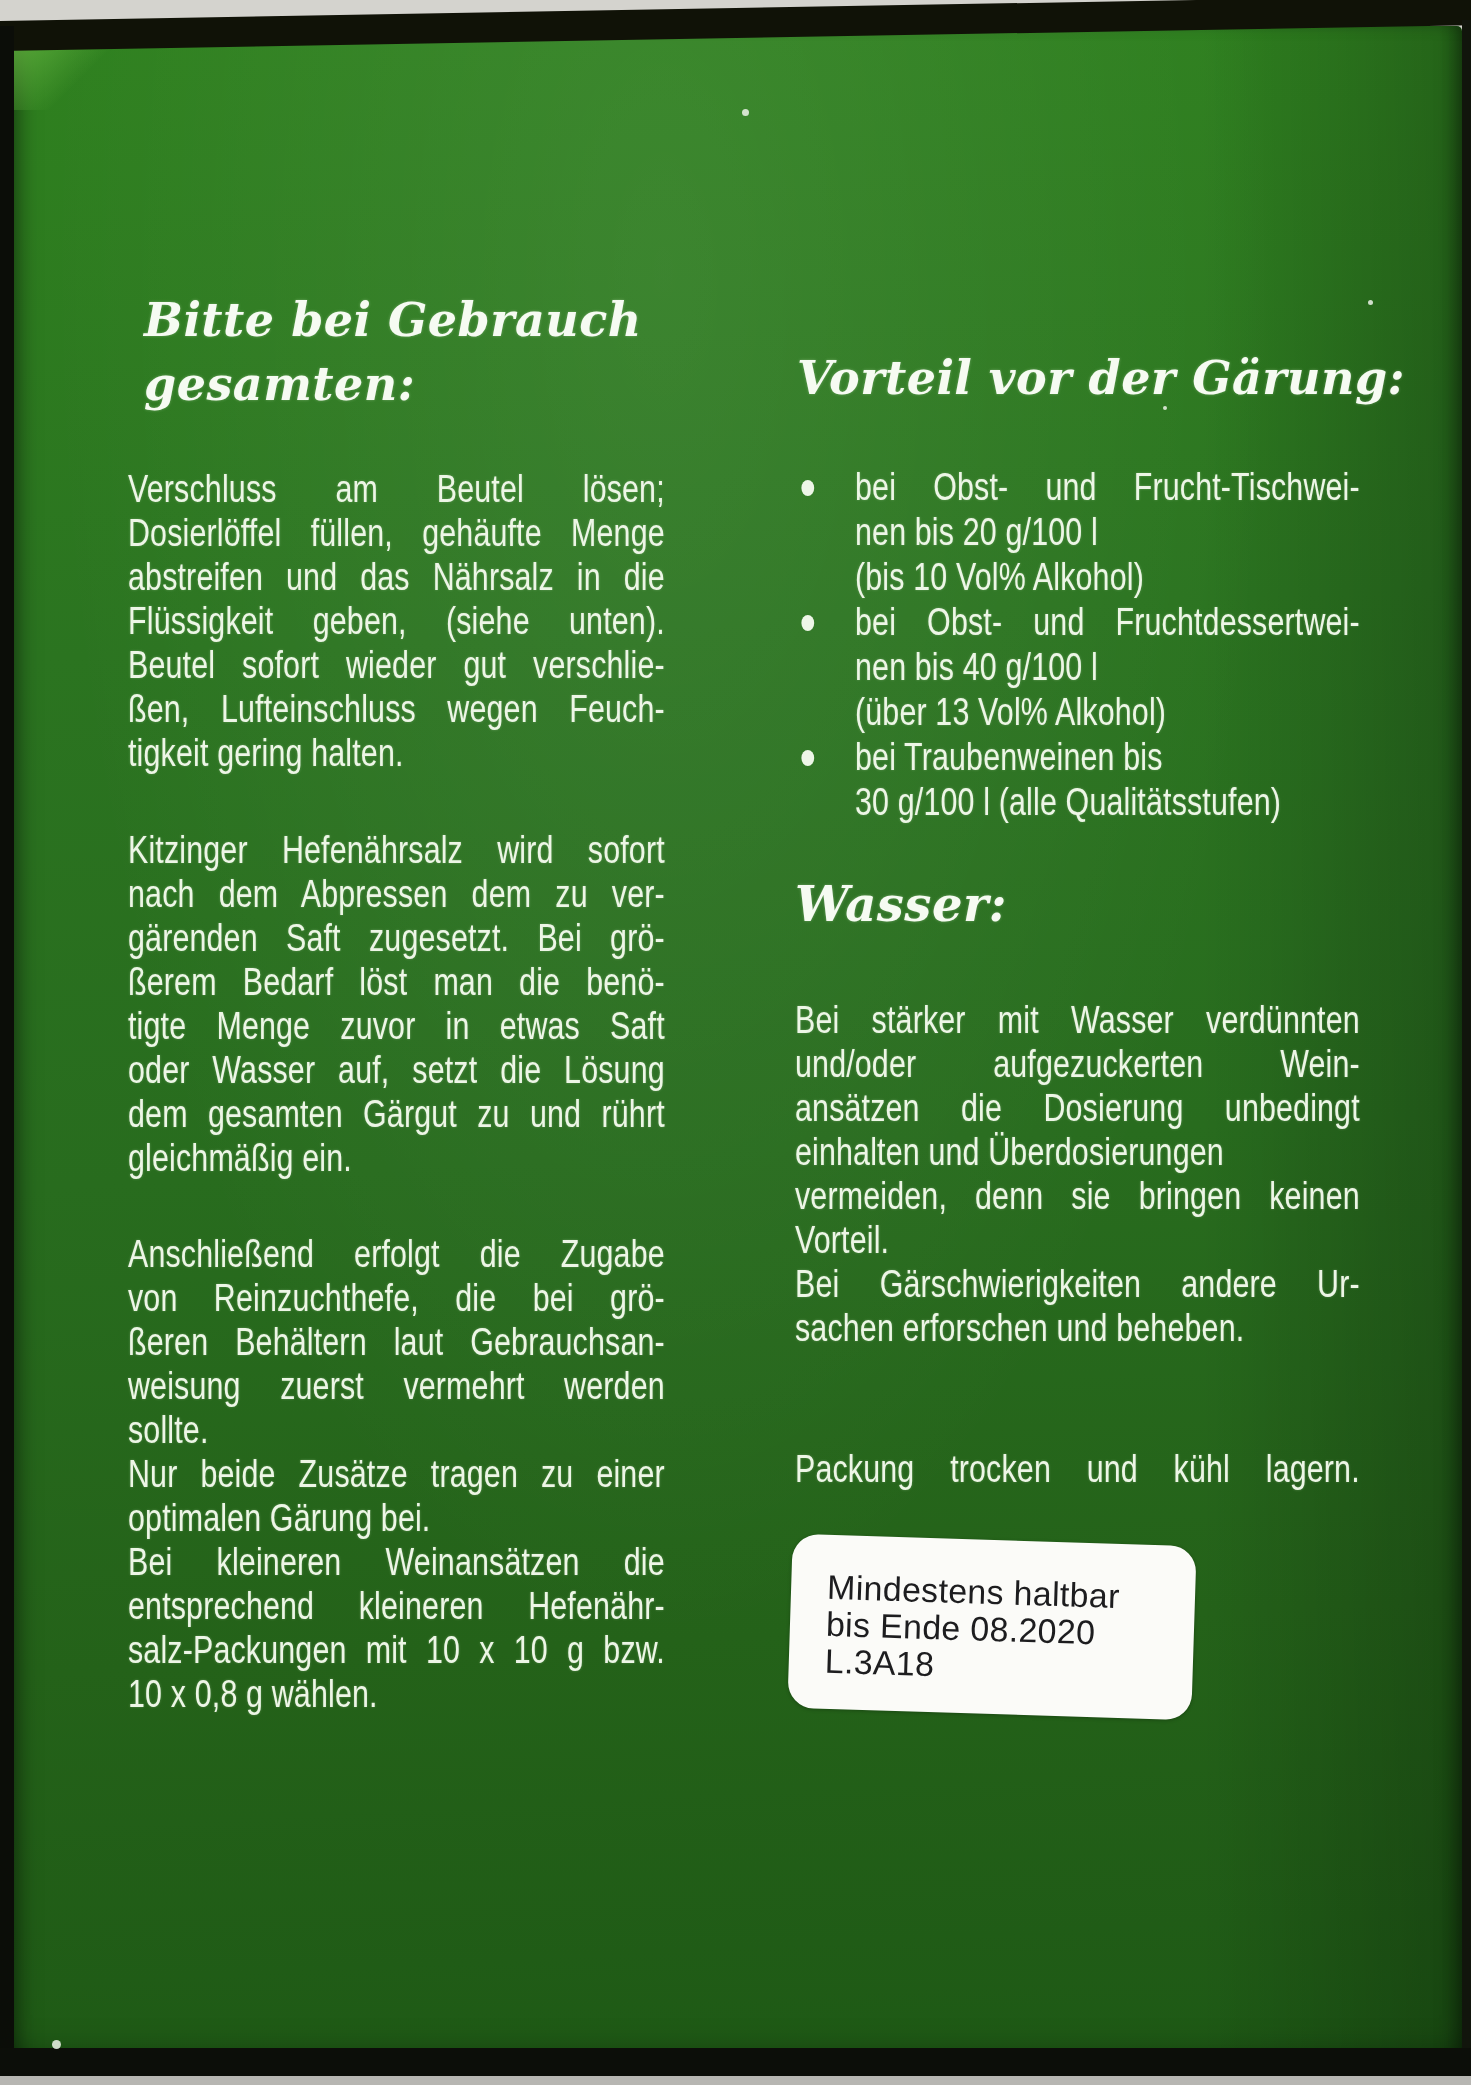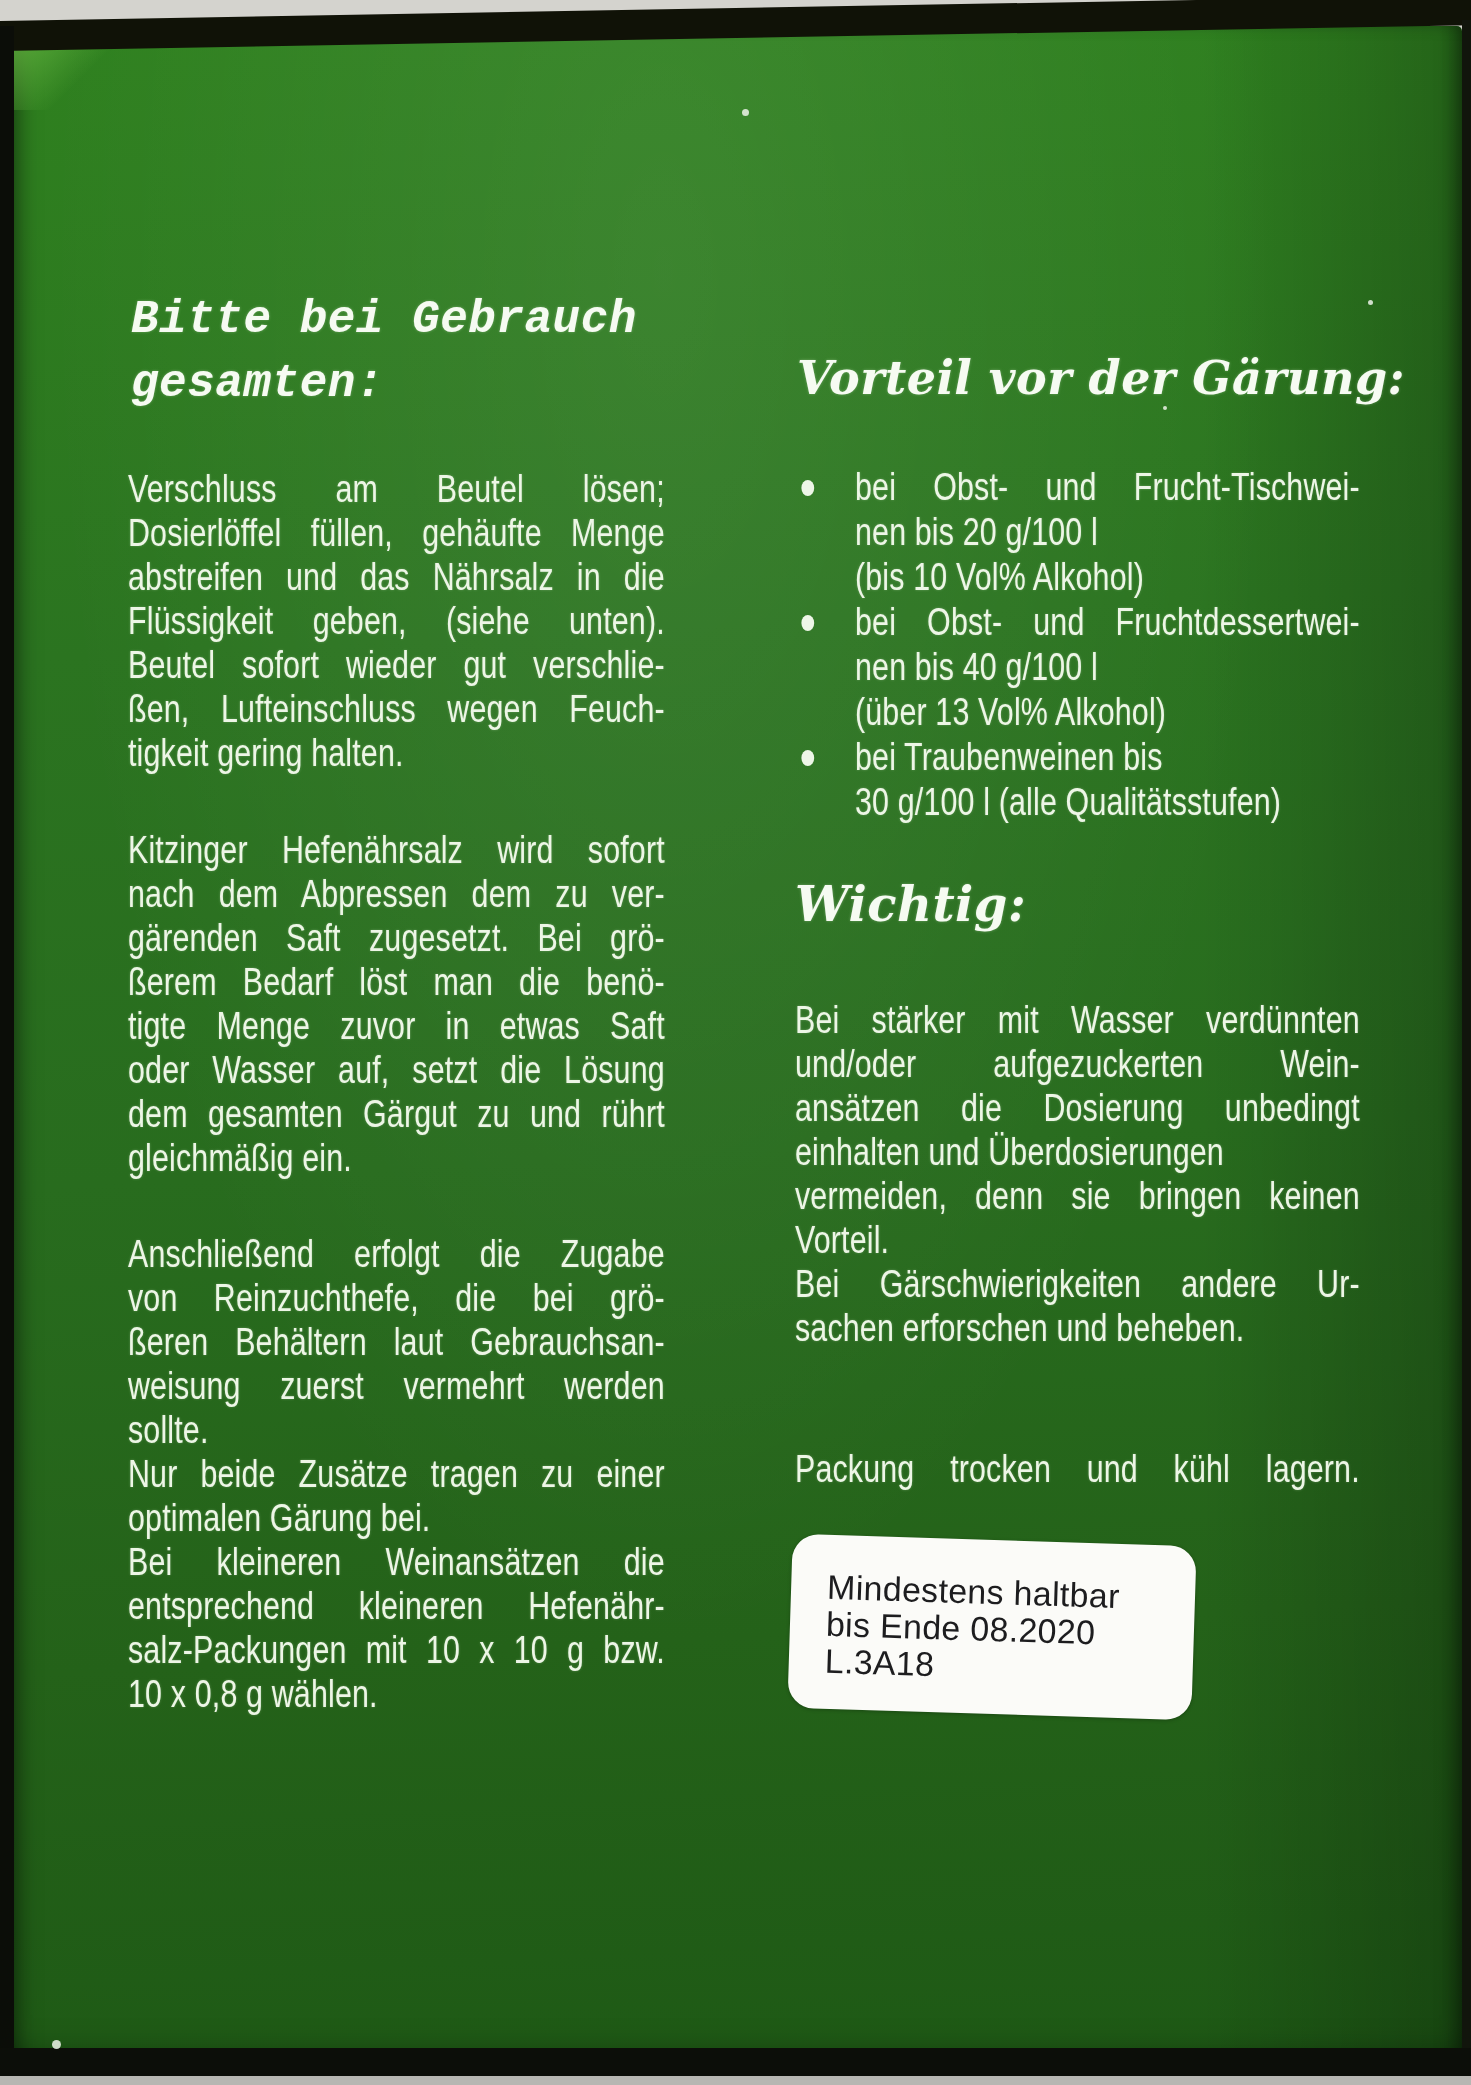--- a/index.html
+++ b/index.html
@@ -84,21 +84,21 @@
   <div class="edge-top"></div>
   <div class="edge-left"></div>
   <div class="edge-right"></div>
   <div class="edge-bottom"></div>
 
   <div class="speck" style="left:742px;top:109px;width:7px;height:7px;"></div>
   <div class="speck" style="left:1368px;top:300px;width:5px;height:5px;"></div>
   <div class="speck" style="left:1163px;top:406px;width:4px;height:4px;"></div>
   <div class="speck" style="left:52px;top:2040px;width:9px;height:9px;"></div>
 
-  <div class="hd" style="left:131px;top:288px;font-family:Liberation Mono, monospace;">
+  <div class="hd" style="left:144px;top:288px;">
     <div>Bitte bei Gebrauch</div>
     <div>gesamten:</div>
   </div>
 
   <div class="tb col-left" style="left:128px;top:467px;">
     <div class="ln j">Verschluss am Beutel lösen;</div>
     <div class="ln j">Dosierlöffel füllen, gehäufte Menge</div>
     <div class="ln j">abstreifen und das Nährsalz in die</div>
     <div class="ln j">Flüssigkeit geben, (siehe unten).</div>
     <div class="ln j">Beutel sofort wieder gut verschlie-</div>
@@ -152,21 +152,21 @@
     </div>
     <div class="bullet-item">
       <span class="dot"></span>
       <div class="bl">
         <div class="ln">bei Traubenweinen bis</div>
         <div class="ln">30 g/100 l (alle Qualitätsstufen)</div>
       </div>
     </div>
   </div>
 
-  <div class="hd" style="left:795px;top:874px;font-size:48px;line-height:60px;">Wichtig:</div>
+  <div class="hd" style="left:795px;top:874px;font-size:48px;line-height:60px;">Wasser:</div>
 
   <div class="tb col-right" style="left:795px;top:998px;">
     <div class="ln j">Bei stärker mit Wasser verdünnten</div>
     <div class="ln j">und/oder aufgezuckerten Wein-</div>
     <div class="ln j">ansätzen die Dosierung unbedingt</div>
     <div class="ln">einhalten und Überdosierungen</div>
     <div class="ln j">vermeiden, denn sie bringen keinen</div>
     <div class="ln">Vorteil.</div>
     <div class="ln j">Bei Gärschwierigkeiten andere Ur-</div>
     <div class="ln">sachen erforschen und beheben.</div>

